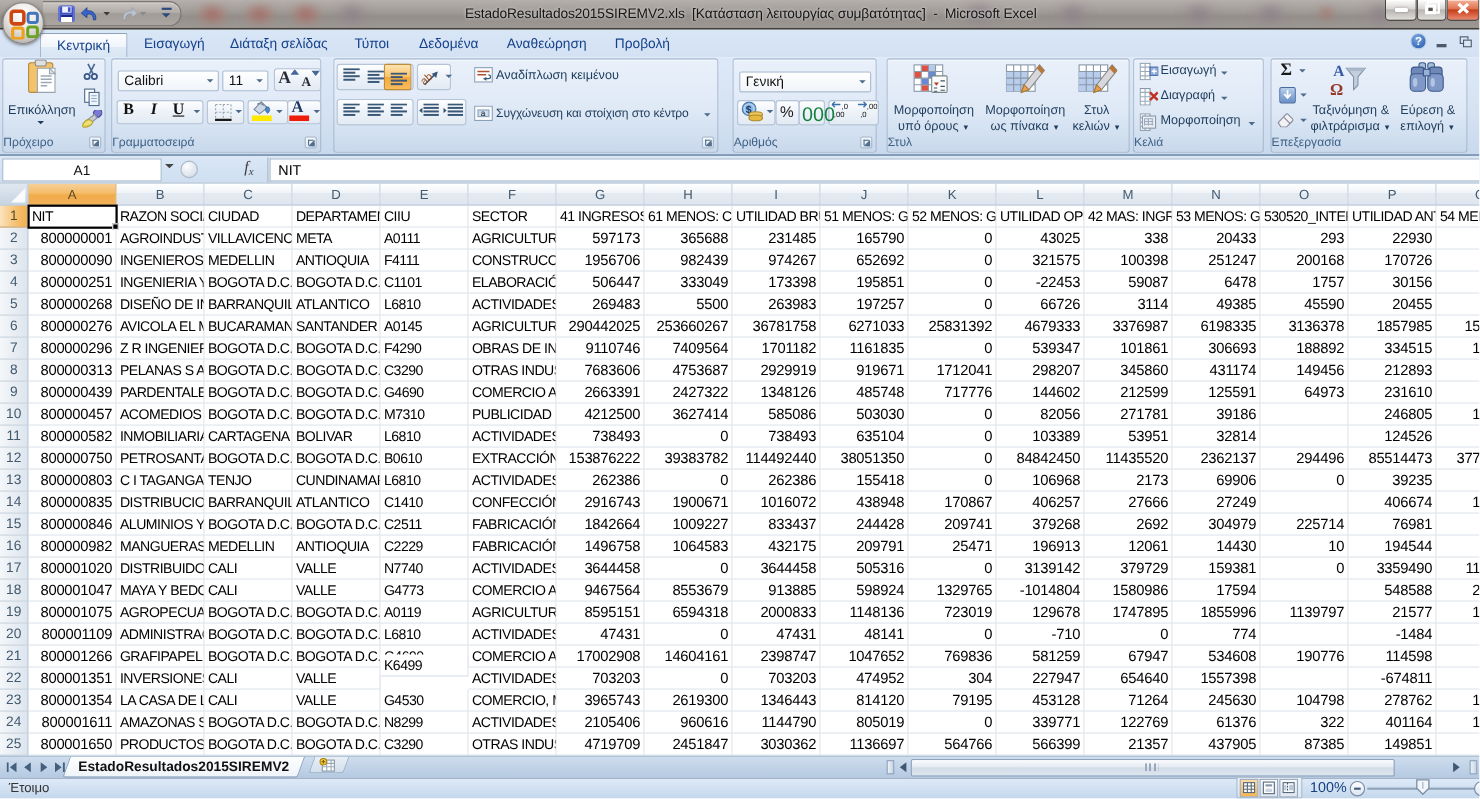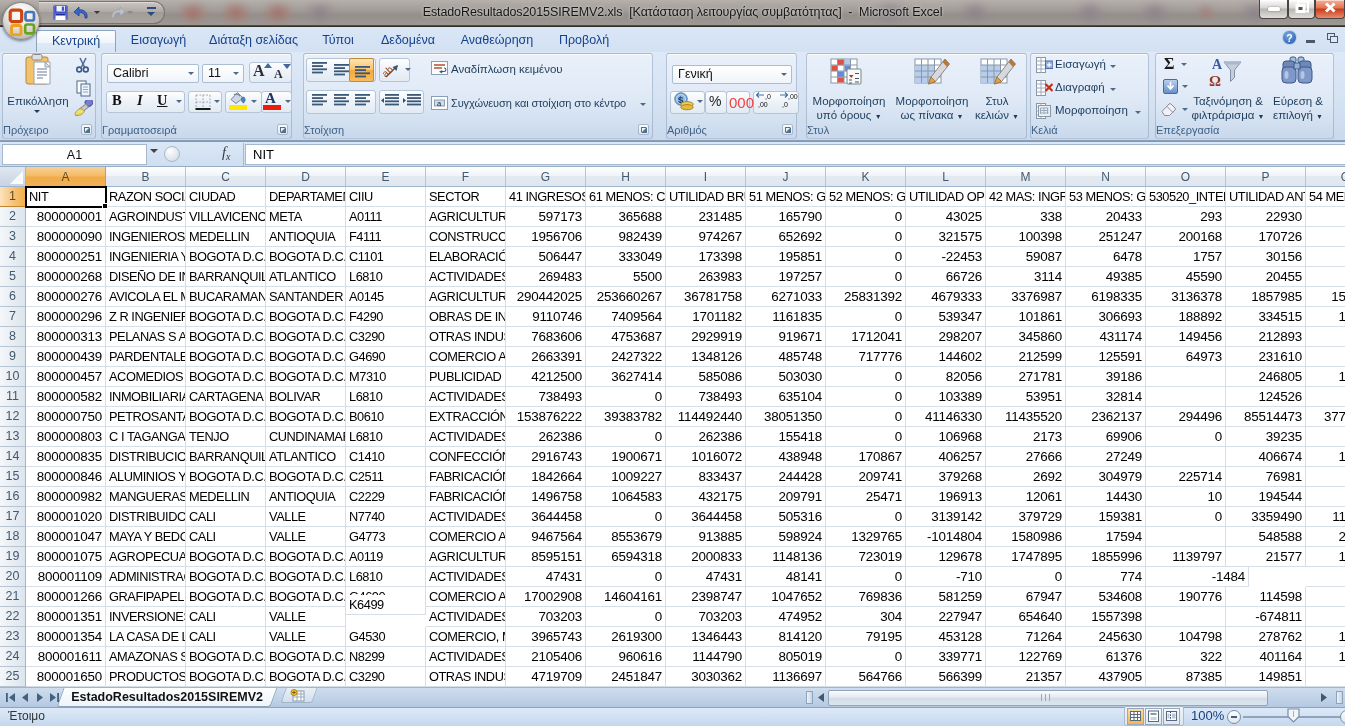--- a/index.html
+++ b/index.html
@@ -158,21 +158,20 @@
 <div id="ribbon-edge" class="abs"></div>
 <div class="rgroup abs" style="left:2px;width:94px">
     <div class="rglabel">Πρόχειρο</div>
     <div class="dlg"></div>
   </div>
 <div class="rgroup abs" style="left:101px;width:191px">
     <div class="rglabel">Γραμματοσειρά</div>
     <div class="dlg"></div>
   </div>
 <div class="rgroup abs" style="left:303px;width:350px">
-    <div class="rglabel">Στοίχιση</div>
     <div class="dlg"></div>
   </div>
 <div class="rgroup abs" style="left:666px;width:131px">
     <div class="rglabel">Αριθμός</div>
     <div class="dlg"></div>
   </div>
 <div class="rgroup abs" style="left:806px;width:221px">
     <div class="rglabel">Στυλ</div>
   </div>
 <div class="rgroup abs" style="left:1030px;width:119px">
@@ -328,21 +327,21 @@
 <div class="combo" style="left:672px;top:65px;width:120px">Γενική<span class="ca"></span></div>
 <svg class="abs" style="left:673px;top:92px" width="22" height="19" viewBox="0 0 22 19">
 <circle cx="8" cy="7" r="6.2" fill="#8cb8e4" stroke="#4878a8"></circle>
 <circle cx="8" cy="7" r="4.4" fill="none" stroke="#c0d8ee" stroke-width="1"></circle>
 <text x="5" y="10.5" font-size="9.5" fill="#1a3a6a" font-weight="bold">$</text>
 <ellipse cx="14" cy="12.2" rx="6.2" ry="2.6" fill="#f0c860" stroke="#a88828"></ellipse>
 <ellipse cx="14" cy="15.2" rx="6.2" ry="2.6" fill="#e8b840" stroke="#a88828"></ellipse>
 </svg>
 <div class="dar abs" style="left:697px;top:100px"></div>
 <div class="rbtxt" style="left:709px;top:93px;font-size:14px;color:#1a1a1a">%</div>
-<div class="rbtxt" style="left:729px;top:94px;font-size:15px;color:#ef4444">000</div>
+<div class="rbtxt" style="left:729px;top:94px;font-size:18px;color:#15803d">000</div>
 <svg class="abs" style="left:756px;top:92px" width="19" height="16" viewBox="0 0 19 16">
 <path d="M8 3 h-7 m2 -2.5 l-2.5 2.5 l2.5 2.5" stroke="#3870a8" fill="none" stroke-width="1.2"></path>
 <text x="9" y="7" font-size="7" fill="#111">,0</text>
     <text x="2" y="14.5" font-size="7" fill="#111">,00</text>
 </svg>
 <svg class="abs" style="left:779px;top:92px" width="19" height="16" viewBox="0 0 19 16">
 <path d="M1 3 h7 m-2 -2.5 l2.5 2.5 l-2.5 2.5" stroke="#3870a8" fill="none" stroke-width="1.2"></path>
 <text x="9" y="7" font-size="7" fill="#111">,00</text>
     <text x="3" y="14.5" font-size="7" fill="#111">,0</text>
 </svg>
@@ -683,21 +682,21 @@
 <div class="cell txt" style="left:106px;top:240px;width:80px">PETROSANTANDER</div>
 <div class="cell txt" style="left:186px;top:240px;width:80px">BOGOTA D.C.</div>
 <div class="cell txt" style="left:266px;top:240px;width:80px">BOGOTA D.C.</div>
 <div class="cell txt" style="left:346px;top:240px;width:80px">B0610</div>
 <div class="cell txt" style="left:426px;top:240px;width:80px">EXTRACCIÓN DE</div>
 <div class="cell num" style="left:506px;top:240px;width:80px">153876222</div>
 <div class="cell num" style="left:586px;top:240px;width:80px">39383782</div>
 <div class="cell num" style="left:666px;top:240px;width:80px">114492440</div>
 <div class="cell num" style="left:746px;top:240px;width:80px">38051350</div>
 <div class="cell num" style="left:826px;top:240px;width:80px">0</div>
-<div class="cell num" style="left:906px;top:240px;width:80px">41146330</div>
+<div class="cell num" style="left:906px;top:240px;width:80px">84842450</div>
 <div class="cell num" style="left:986px;top:240px;width:80px">11435520</div>
 <div class="cell num" style="left:1066px;top:240px;width:80px">2362137</div>
 <div class="cell num" style="left:1146px;top:240px;width:80px">294496</div>
 <div class="cell num" style="left:1226px;top:240px;width:80px">85514473</div>
 <div class="cell num" style="left:1306px;top:240px;width:80px">37760612</div>
 <div class="rh" style="top:260px">13</div>
 <div class="cell num" style="left:26px;top:260px;width:80px">800000803</div>
 <div class="cell txt" style="left:106px;top:260px;width:80px">C I TAGANGA</div>
 <div class="cell txt" style="left:186px;top:260px;width:80px">TENJO</div>
 <div class="cell txt" style="left:266px;top:260px;width:80px">CUNDINAMARCA</div>
@@ -831,21 +830,21 @@
 <div class="cell txt" style="left:426px;top:400px;width:80px">ACTIVIDADES</div>
 <div class="cell num" style="left:506px;top:400px;width:80px">47431</div>
 <div class="cell num" style="left:586px;top:400px;width:80px">0</div>
 <div class="cell num" style="left:666px;top:400px;width:80px">47431</div>
 <div class="cell num" style="left:746px;top:400px;width:80px">48141</div>
 <div class="cell num" style="left:826px;top:400px;width:80px">0</div>
 <div class="cell num" style="left:906px;top:400px;width:80px">-710</div>
 <div class="cell num" style="left:986px;top:400px;width:80px">0</div>
 <div class="cell num" style="left:1066px;top:400px;width:80px">774</div>
 <div class="cell num" style="left:1146px;top:400px;width:80px"></div>
-<div class="cell num" style="left:1169px;top:400px;width:80px">-1484</div>
+<div class="cell num" style="left:1226px;top:400px;width:80px">-1484</div>
 <div class="cell num" style="left:1306px;top:400px;width:80px"></div>
 <div class="rh" style="top:420px">21</div>
 <div class="cell num" style="left:26px;top:420px;width:80px">800001266</div>
 <div class="cell txt" style="left:106px;top:420px;width:80px">GRAFIPAPEL S.A.</div>
 <div class="cell txt" style="left:186px;top:420px;width:80px">BOGOTA D.C.</div>
 <div class="cell txt" style="left:266px;top:420px;width:80px">BOGOTA D.C.</div>
 <div class="cell txt" style="left:346px;top:420px;width:80px">G4690</div>
 <div class="cell txt" style="left:426px;top:420px;width:80px">COMERCIO AL POR</div>
 <div class="cell num" style="left:506px;top:420px;width:80px">17002908</div>
 <div class="cell num" style="left:586px;top:420px;width:80px">14604161</div>

